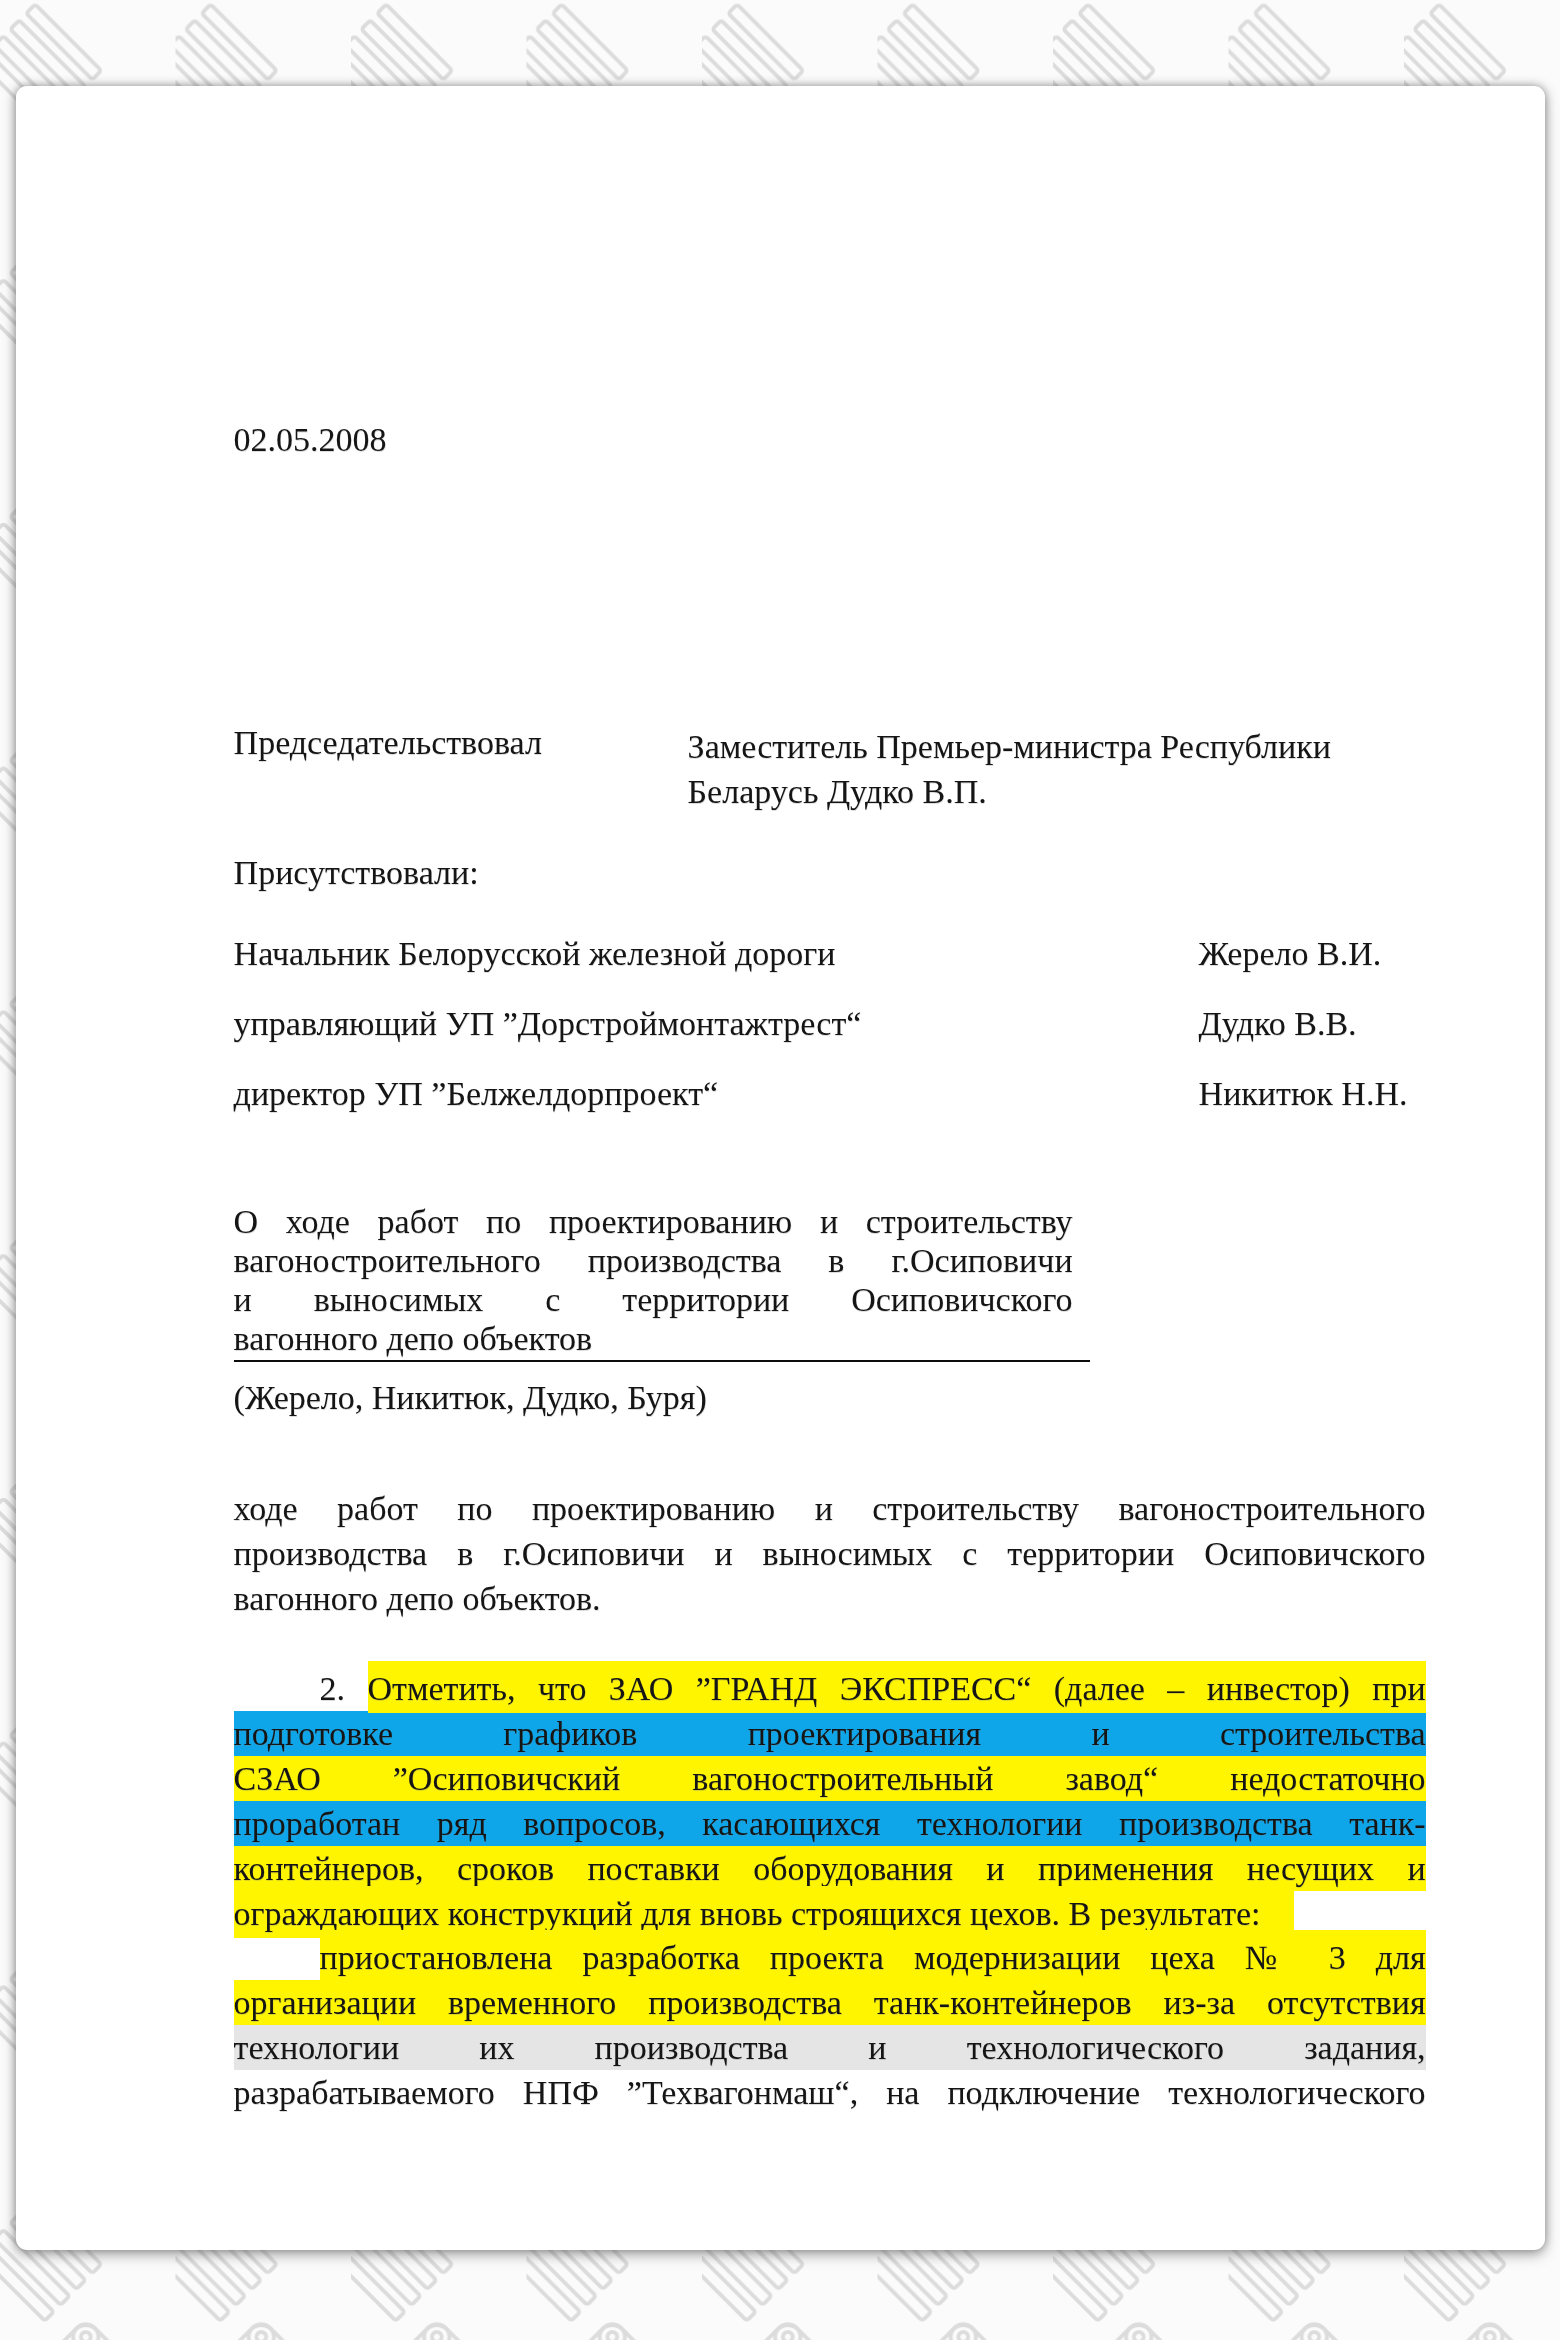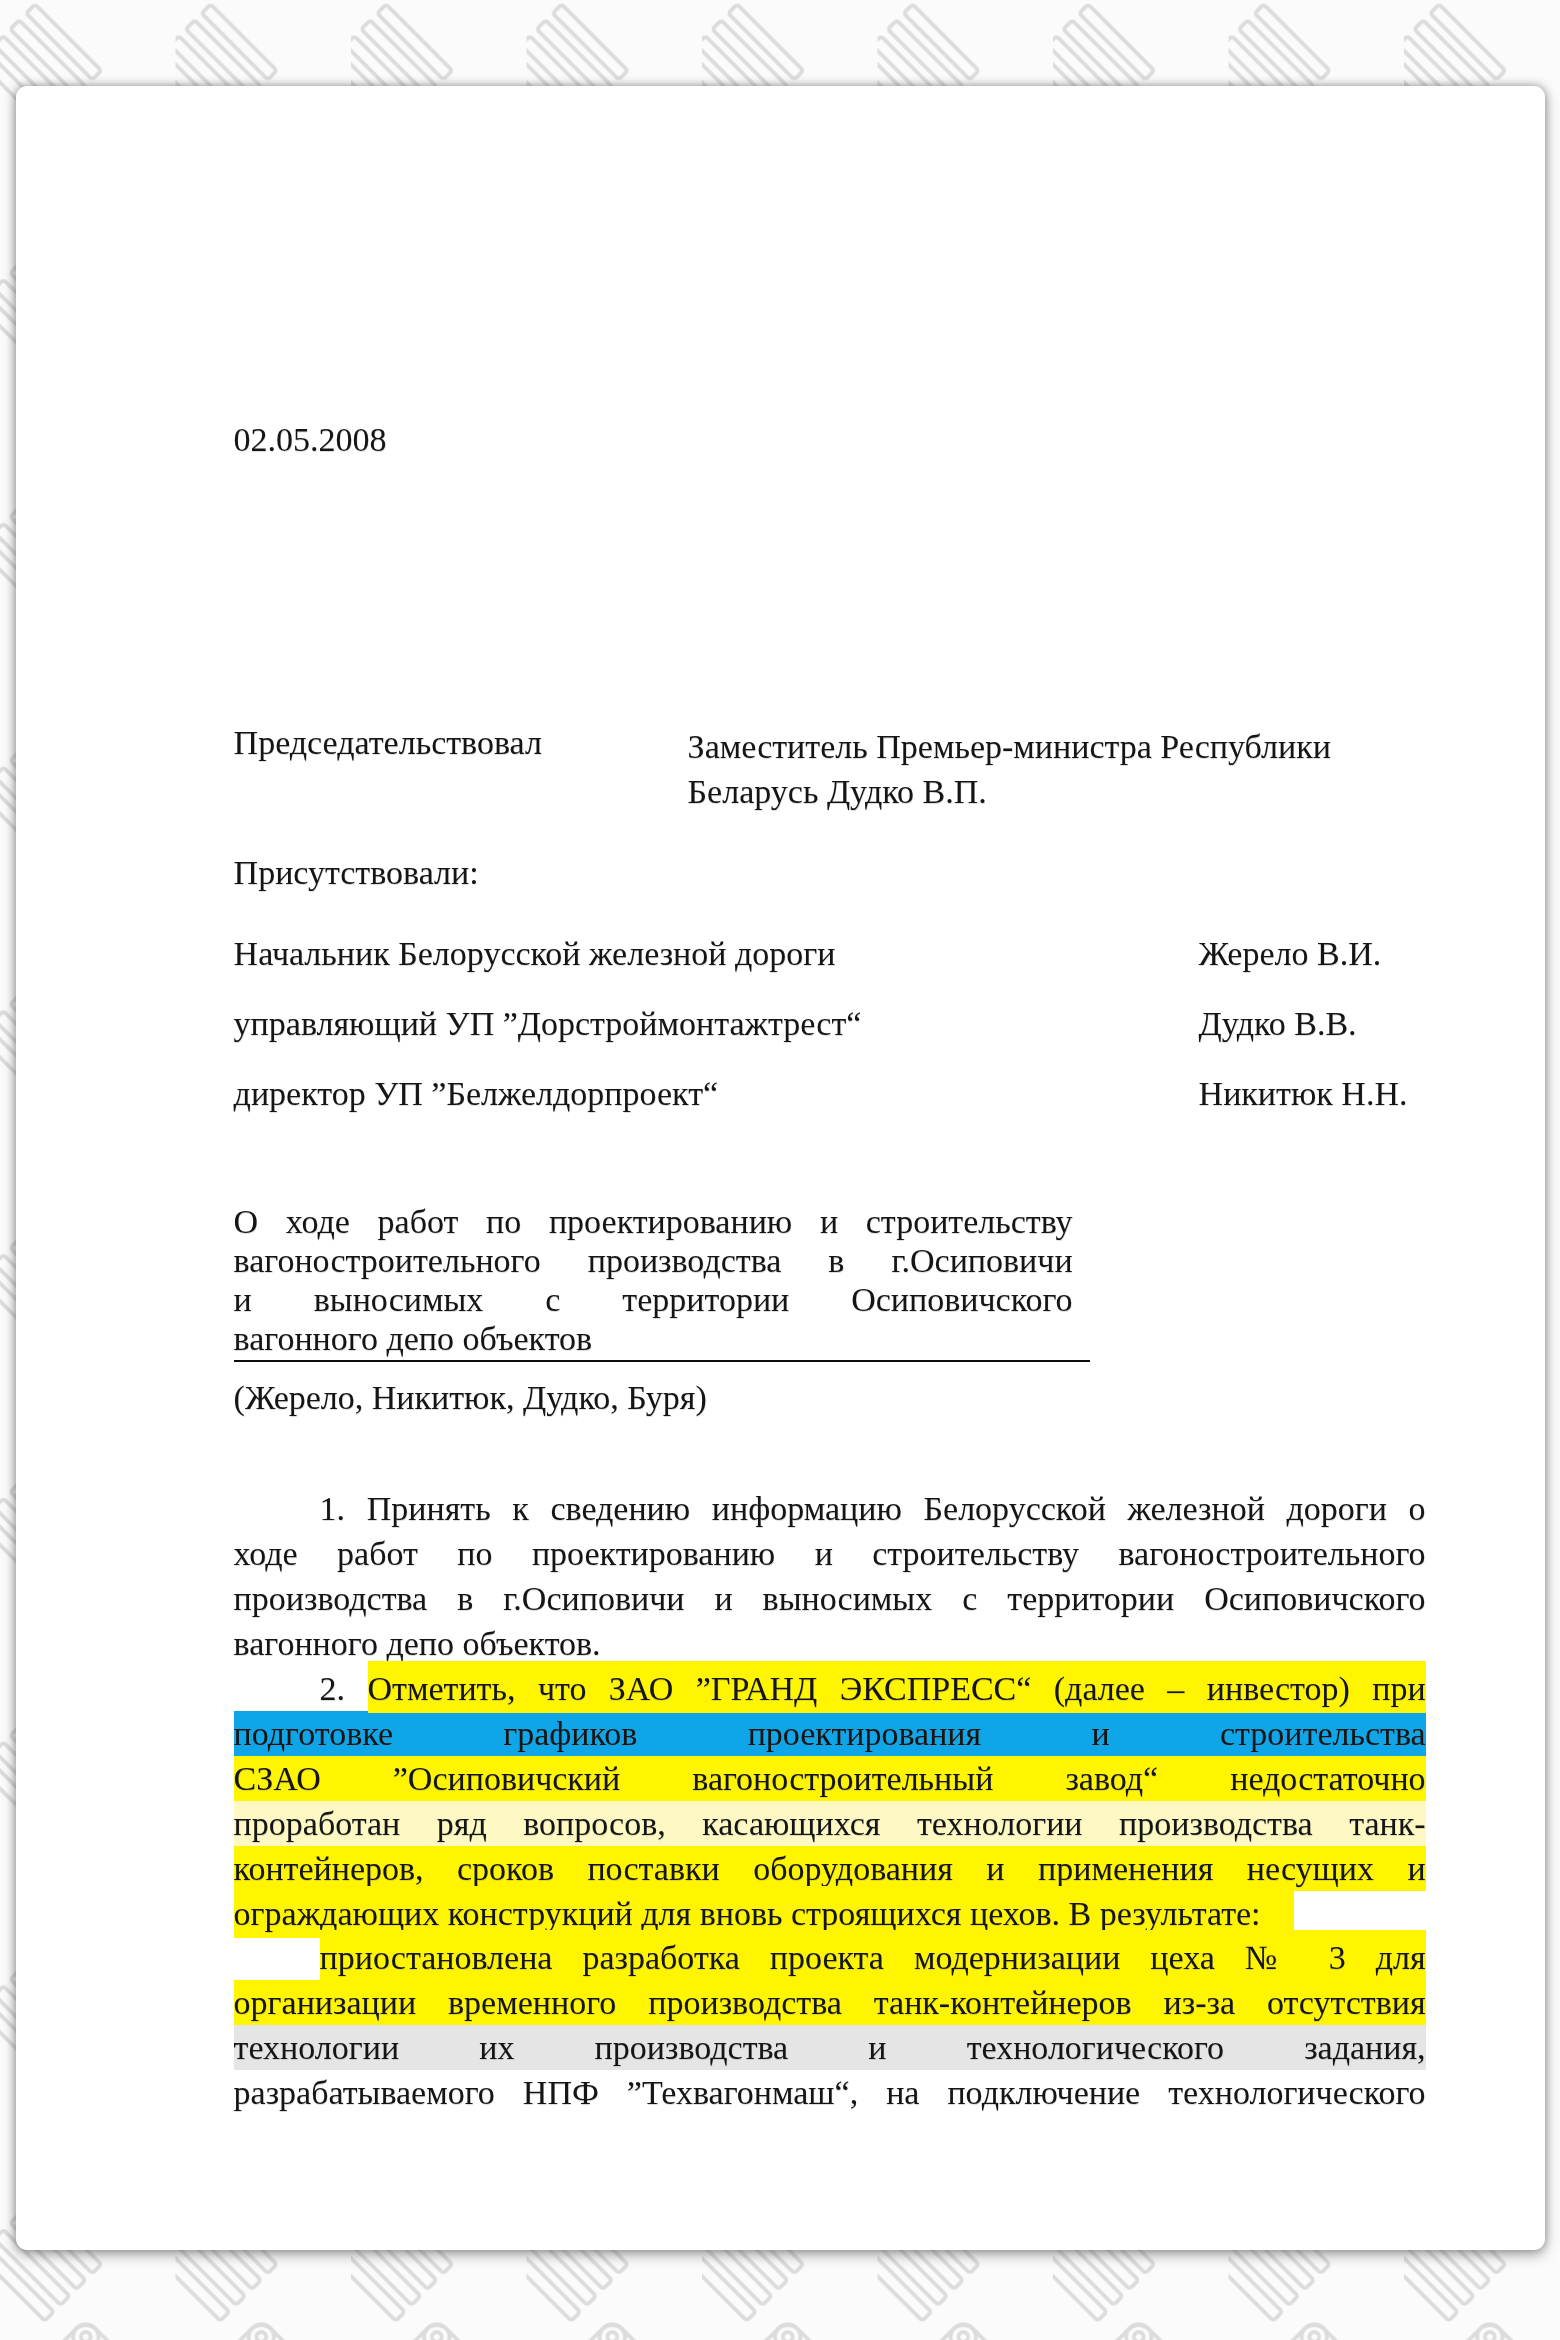--- a/index.html
+++ b/index.html
@@ -92,31 +92,30 @@
         <div class="line j">вагоностроительного производства в г.Осиповичи</div>
         <div class="line j">и выносимых с территории Осиповичского</div>
         <div class="line">вагонного депо объектов</div>
       </div>
 
     <div class="blk" id="rule"></div>
 
     <div class="blk" id="speakers">(Жерело, Никитюк, Дудко, Буря)</div>
 
     <div class="blk" id="p1">
-        <div class="line j"><span class="ind"></span>1. Принять к сведению информацию Белорусской железной дороги о</div>
         <div class="line j">ходе работ по проектированию и строительству вагоностроительного</div>
         <div class="line j">производства в г.Осиповичи и выносимых с территории Осиповичского</div>
         <div class="line">вагонного депо объектов.</div>
       </div>
 
     <div class="blk" id="p2">
         <div class="line j"><span class="ind"></span><span class="marker">2. </span><span class="hl" style="background: rgb(255, 245, 0);">Отметить, что ЗАО ”ГРАНД ЭКСПРЕСС“ (далее – инвестор) при</span></div>
         <div class="line j" style="background: #0ea5e9;">подготовке графиков проектирования и строительства</div>
         <div class="line j" style="background: rgb(255, 245, 0);">СЗАО ”Осиповичский вагоностроительный завод“ недостаточно</div>
-        <div class="line j" style="background: #fef9c3; font-family: Liberation Serif, serif;">проработан ряд вопросов, касающихся технологии производства танк-</div>
+        <div class="line j" style="background: #0ea5e9; font-family: Liberation Serif, serif;">проработан ряд вопросов, касающихся технологии производства танк-</div>
         <div class="line j" style="background: rgb(255, 245, 0);">контейнеров, сроков поставки оборудования и применения несущих и</div>
         <div class="line"><span class="hl" style="background: rgb(255, 245, 0); padding-right: 33px;">ограждающих конструкций для вновь строящихся цехов. В результате:</span></div>
       </div>
 
     <div class="blk" id="p3">
         <div class="line j"><span class="ind"></span><span class="hl" style="background: rgb(255, 245, 0);">приостановлена разработка проекта модернизации цеха № 3 для</span></div>
         <div class="line j" style="background: rgb(255, 245, 0);">организации временного производства танк-контейнеров из-за отсутствия</div>
         <div class="line j" style="background: #e5e5e5;">технологии их производства и технологического задания,</div>
         <div class="line j">разрабатываемого НПФ ”Техвагонмаш“, на подключение технологического</div>
       </div>

